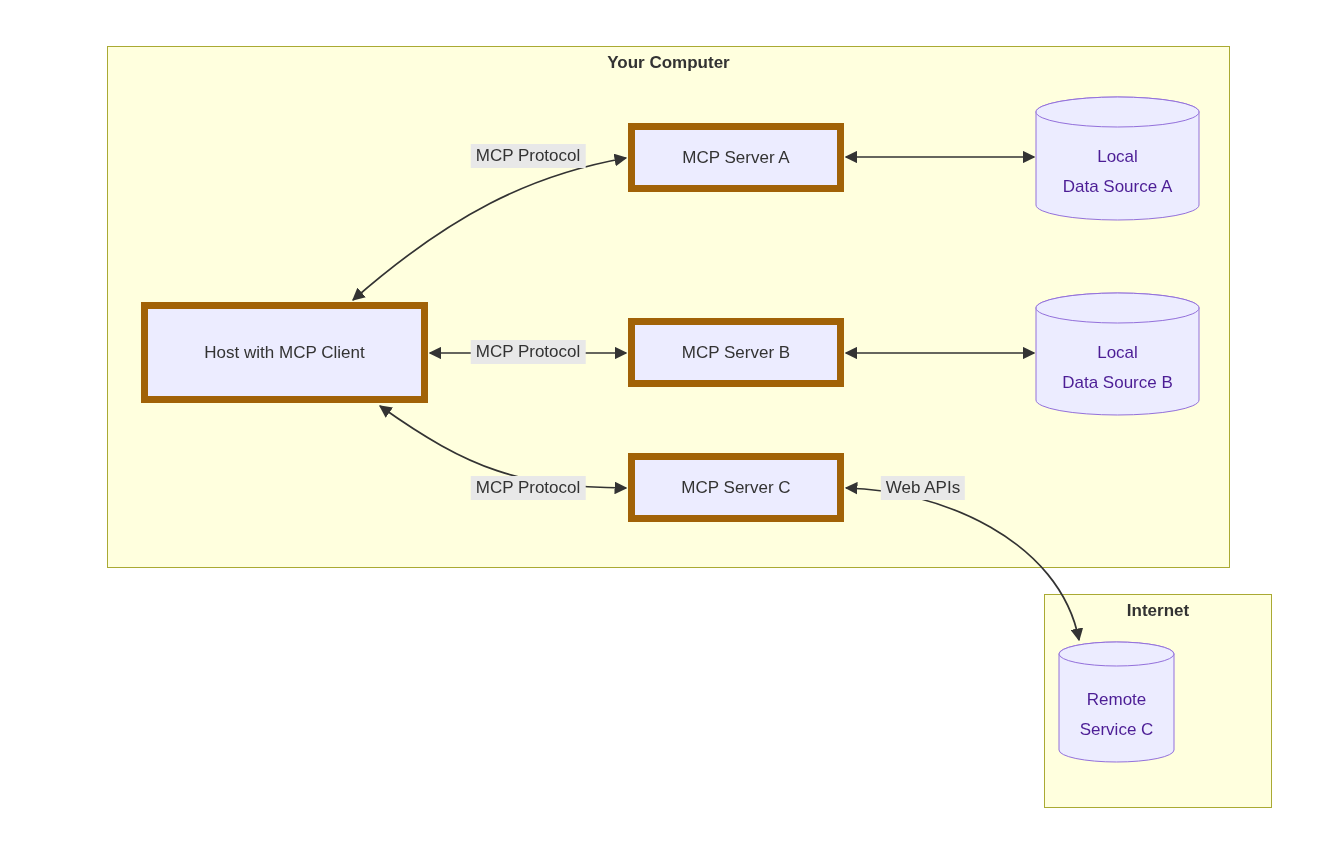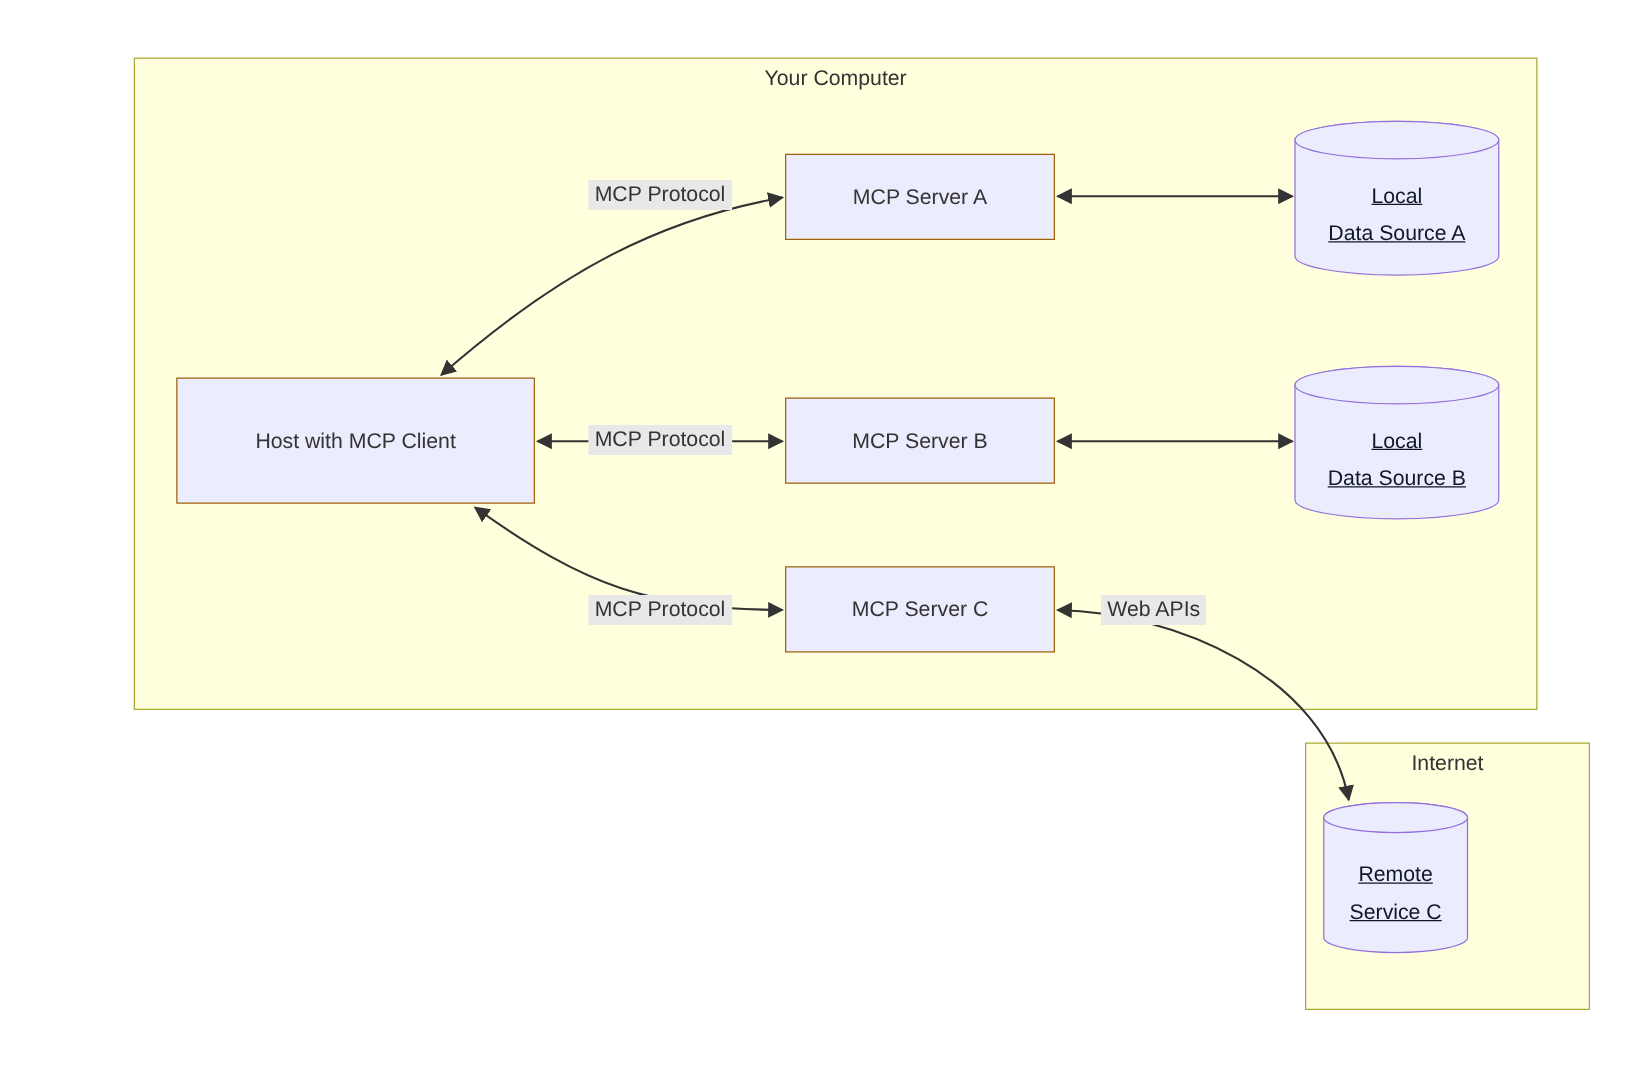--- a/index.html
+++ b/index.html
@@ -16,43 +16,43 @@
     background:#ffffde;
     border:1px solid #aaaa33;
     box-sizing:border-box;
   }
   .cluster-label{
     position:absolute;
     width:100%;
     text-align:center;
     font-size:17px;
     color:#333333;
+    font-weight:bold;
   }
   .edges-svg{position:absolute;left:0;top:0;pointer-events:none;}
   .node{
     position:absolute;
     background:#ECECFF;
-    border:1px solid #a16207;
+    border:7px solid #a16207;
     box-sizing:border-box;
     display:flex;
     flex-direction:column;
     align-items:center;
     justify-content:center;
     font-size:17px;
     line-height:30px;
     text-align:center;
     color:#333333;
   }
   .cyl-text{
     position:absolute;
     text-align:center;
     font-size:17px;
     line-height:30px;
-    color:#0f172a;
-    text-decoration:underline;
+    color:#4c1d95;
   }
   .edge-label{
     position:absolute;
     transform:translate(-50%,-50%);
     background:#e8e8e8;
     padding:2px 5px;
     font-size:17px;
     white-space:nowrap;
     color:#333333;
   }

